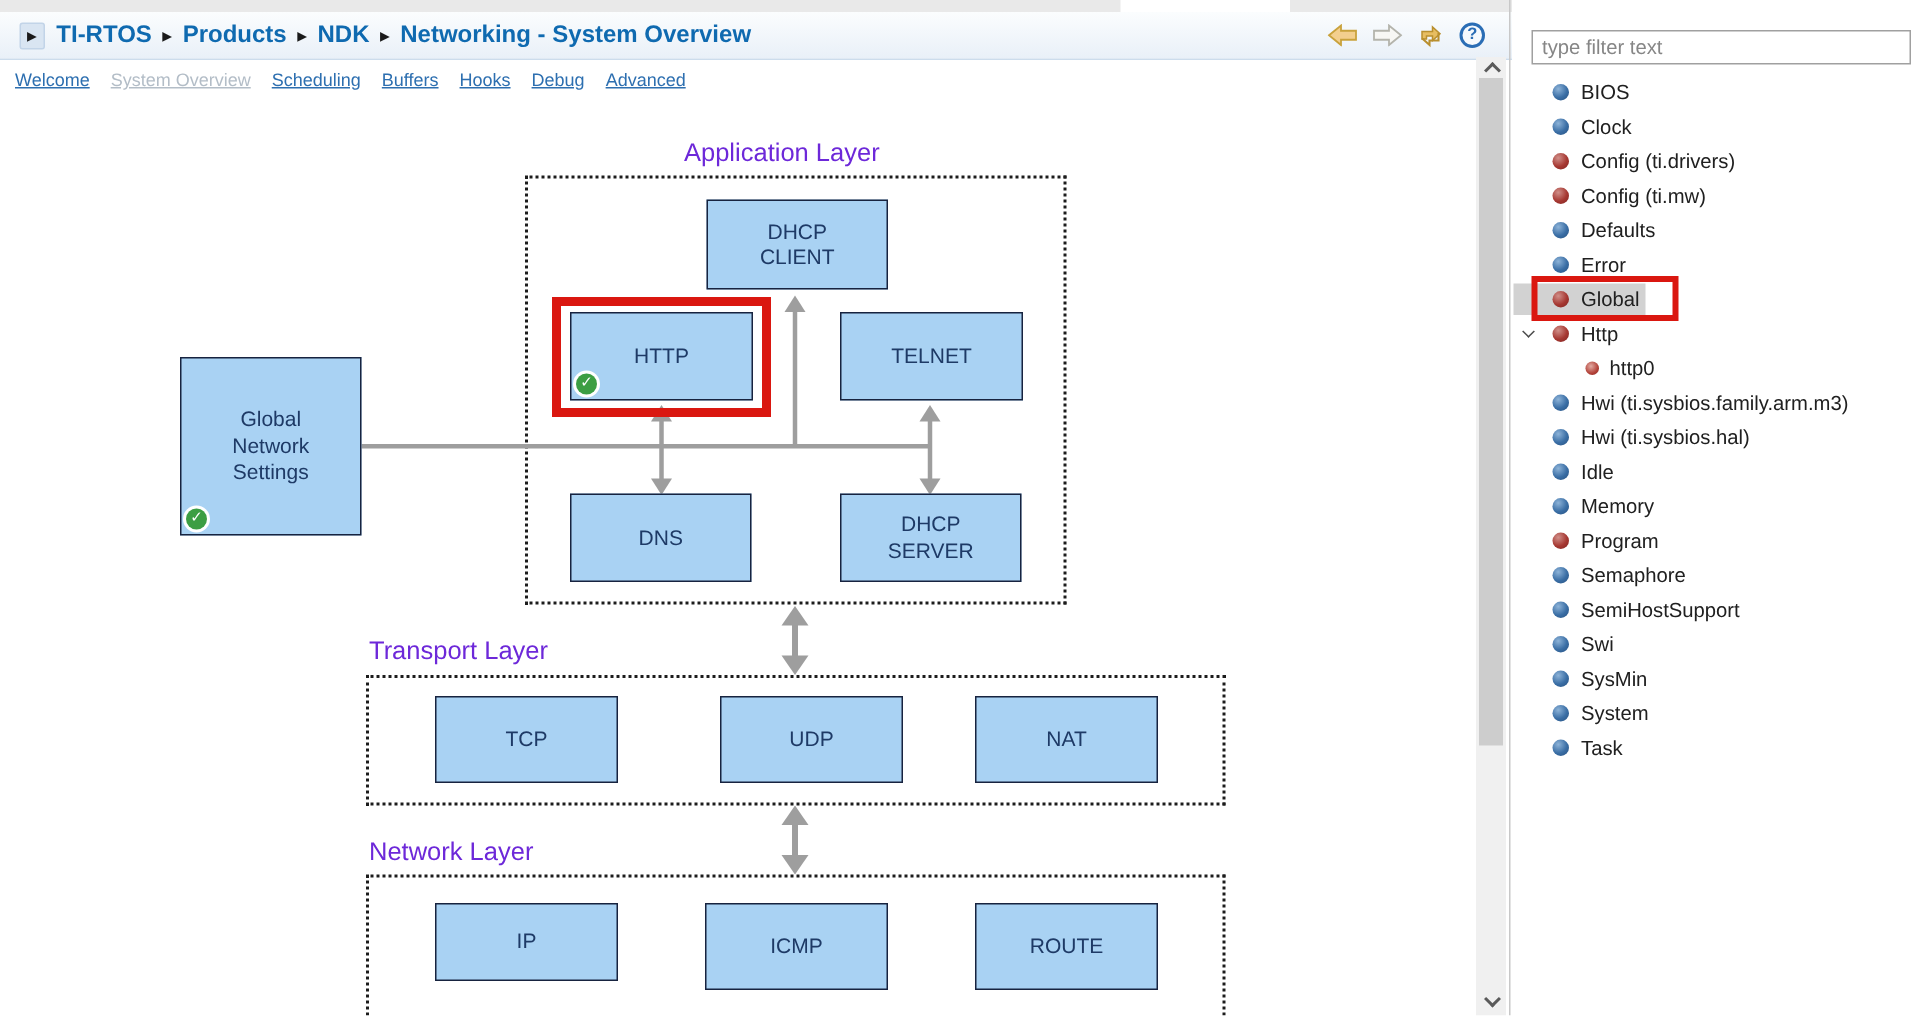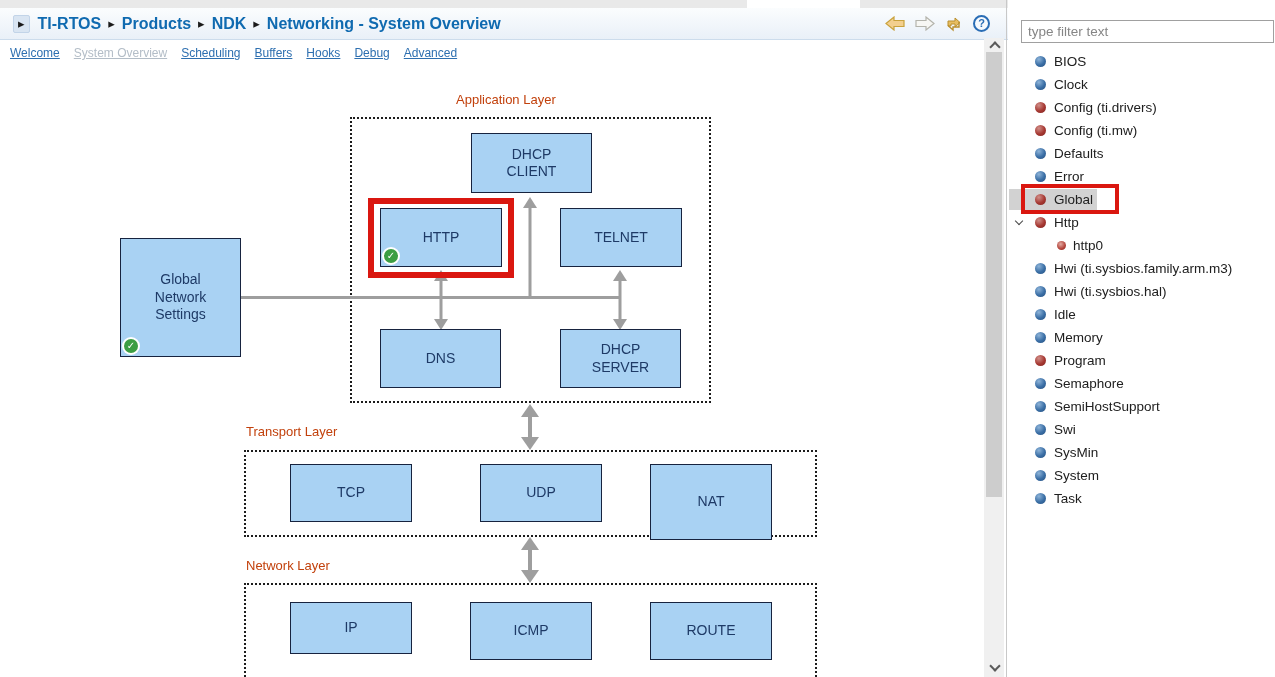--- a/index.html
+++ b/index.html
@@ -26,37 +26,37 @@
   
   #tabs { position:absolute; left:10px; top:46px; display:flex; gap:14px; }
   .tab { font-size:12px; color:#2d6fb0; text-decoration:underline; cursor:pointer; white-space:nowrap; }
   .tab.current { color:#b3bdc7; cursor:default; }
 
   
   .layer-rect { position:absolute; border:2px dotted #1c1c1c; background:transparent; }
   #app-layer   { left:350px; top:117px; width:361px; height:286px; }
   #trans-layer { left:244px; top:450px; width:573px; height:87px;  }
   #net-layer   { left:244px; top:583px; width:573px; height:110px; }
-  .layer-title { position:absolute; font-size:13px; color:#c2410c; white-space:nowrap; }
+  .layer-title { position:absolute; font-size:17px; color:#6d28d9; white-space:nowrap; }
   #app-title   { left:456px; top:92px;  }
   #trans-title { left:246px; top:424px; }
   #net-title   { left:246px; top:558px; }
 
   .nbox { position:absolute; background:#a9d2f3; border:1.5px solid #17233f;
     display:flex; align-items:center; justify-content:center; text-align:center;
     font-size:14px; color:#1e3a66; white-space:pre-line; line-height:1.25; cursor:pointer; }
   #box-global { left:120px; top:238px; width:121px; height:119px; }
   #box-dhcp-client { left:471px; top:133px; width:121px; height:60px; }
   #box-http   { left:380px; top:208px; width:122px; height:59px; }
   #box-telnet { left:560px; top:208px; width:122px; height:59px; }
   #box-dns    { left:380px; top:329px; width:121px; height:59px; }
   #box-dhcp-server { left:560px; top:329px; width:121px; height:59px; }
   #box-tcp { left:290px; top:464px; width:122px; height:58px; }
   #box-udp { left:480px; top:464px; width:122px; height:58px; }
-  #box-nat { left:650px; top:464px; width:122px; height:76px; }
+  #box-nat { left:650px; top:464px; width:122px; height:58px; }
   #box-ip   { left:290px; top:602px; width:122px; height:52px; }
   #box-icmp { left:470px; top:602px; width:122px; height:58px;align-items:center; }
   #box-route{ left:650px; top:602px; width:122px; height:58px; }
 
   .check-badge { position:absolute; left:3px; bottom:3px; width:14px; height:14px; border-radius:50%;
     background:#3c9e43; box-shadow:0 0 0 2px #ffffff; color:#fff; font-size:10px; font-weight:bold;
     line-height:14px; text-align:center; }
 
   .red-frame { position:absolute; border:6px solid #da1710; background:transparent; pointer-events:none; }
   #frame-http { left:368px; top:198px; width:146px; height:80px; }

